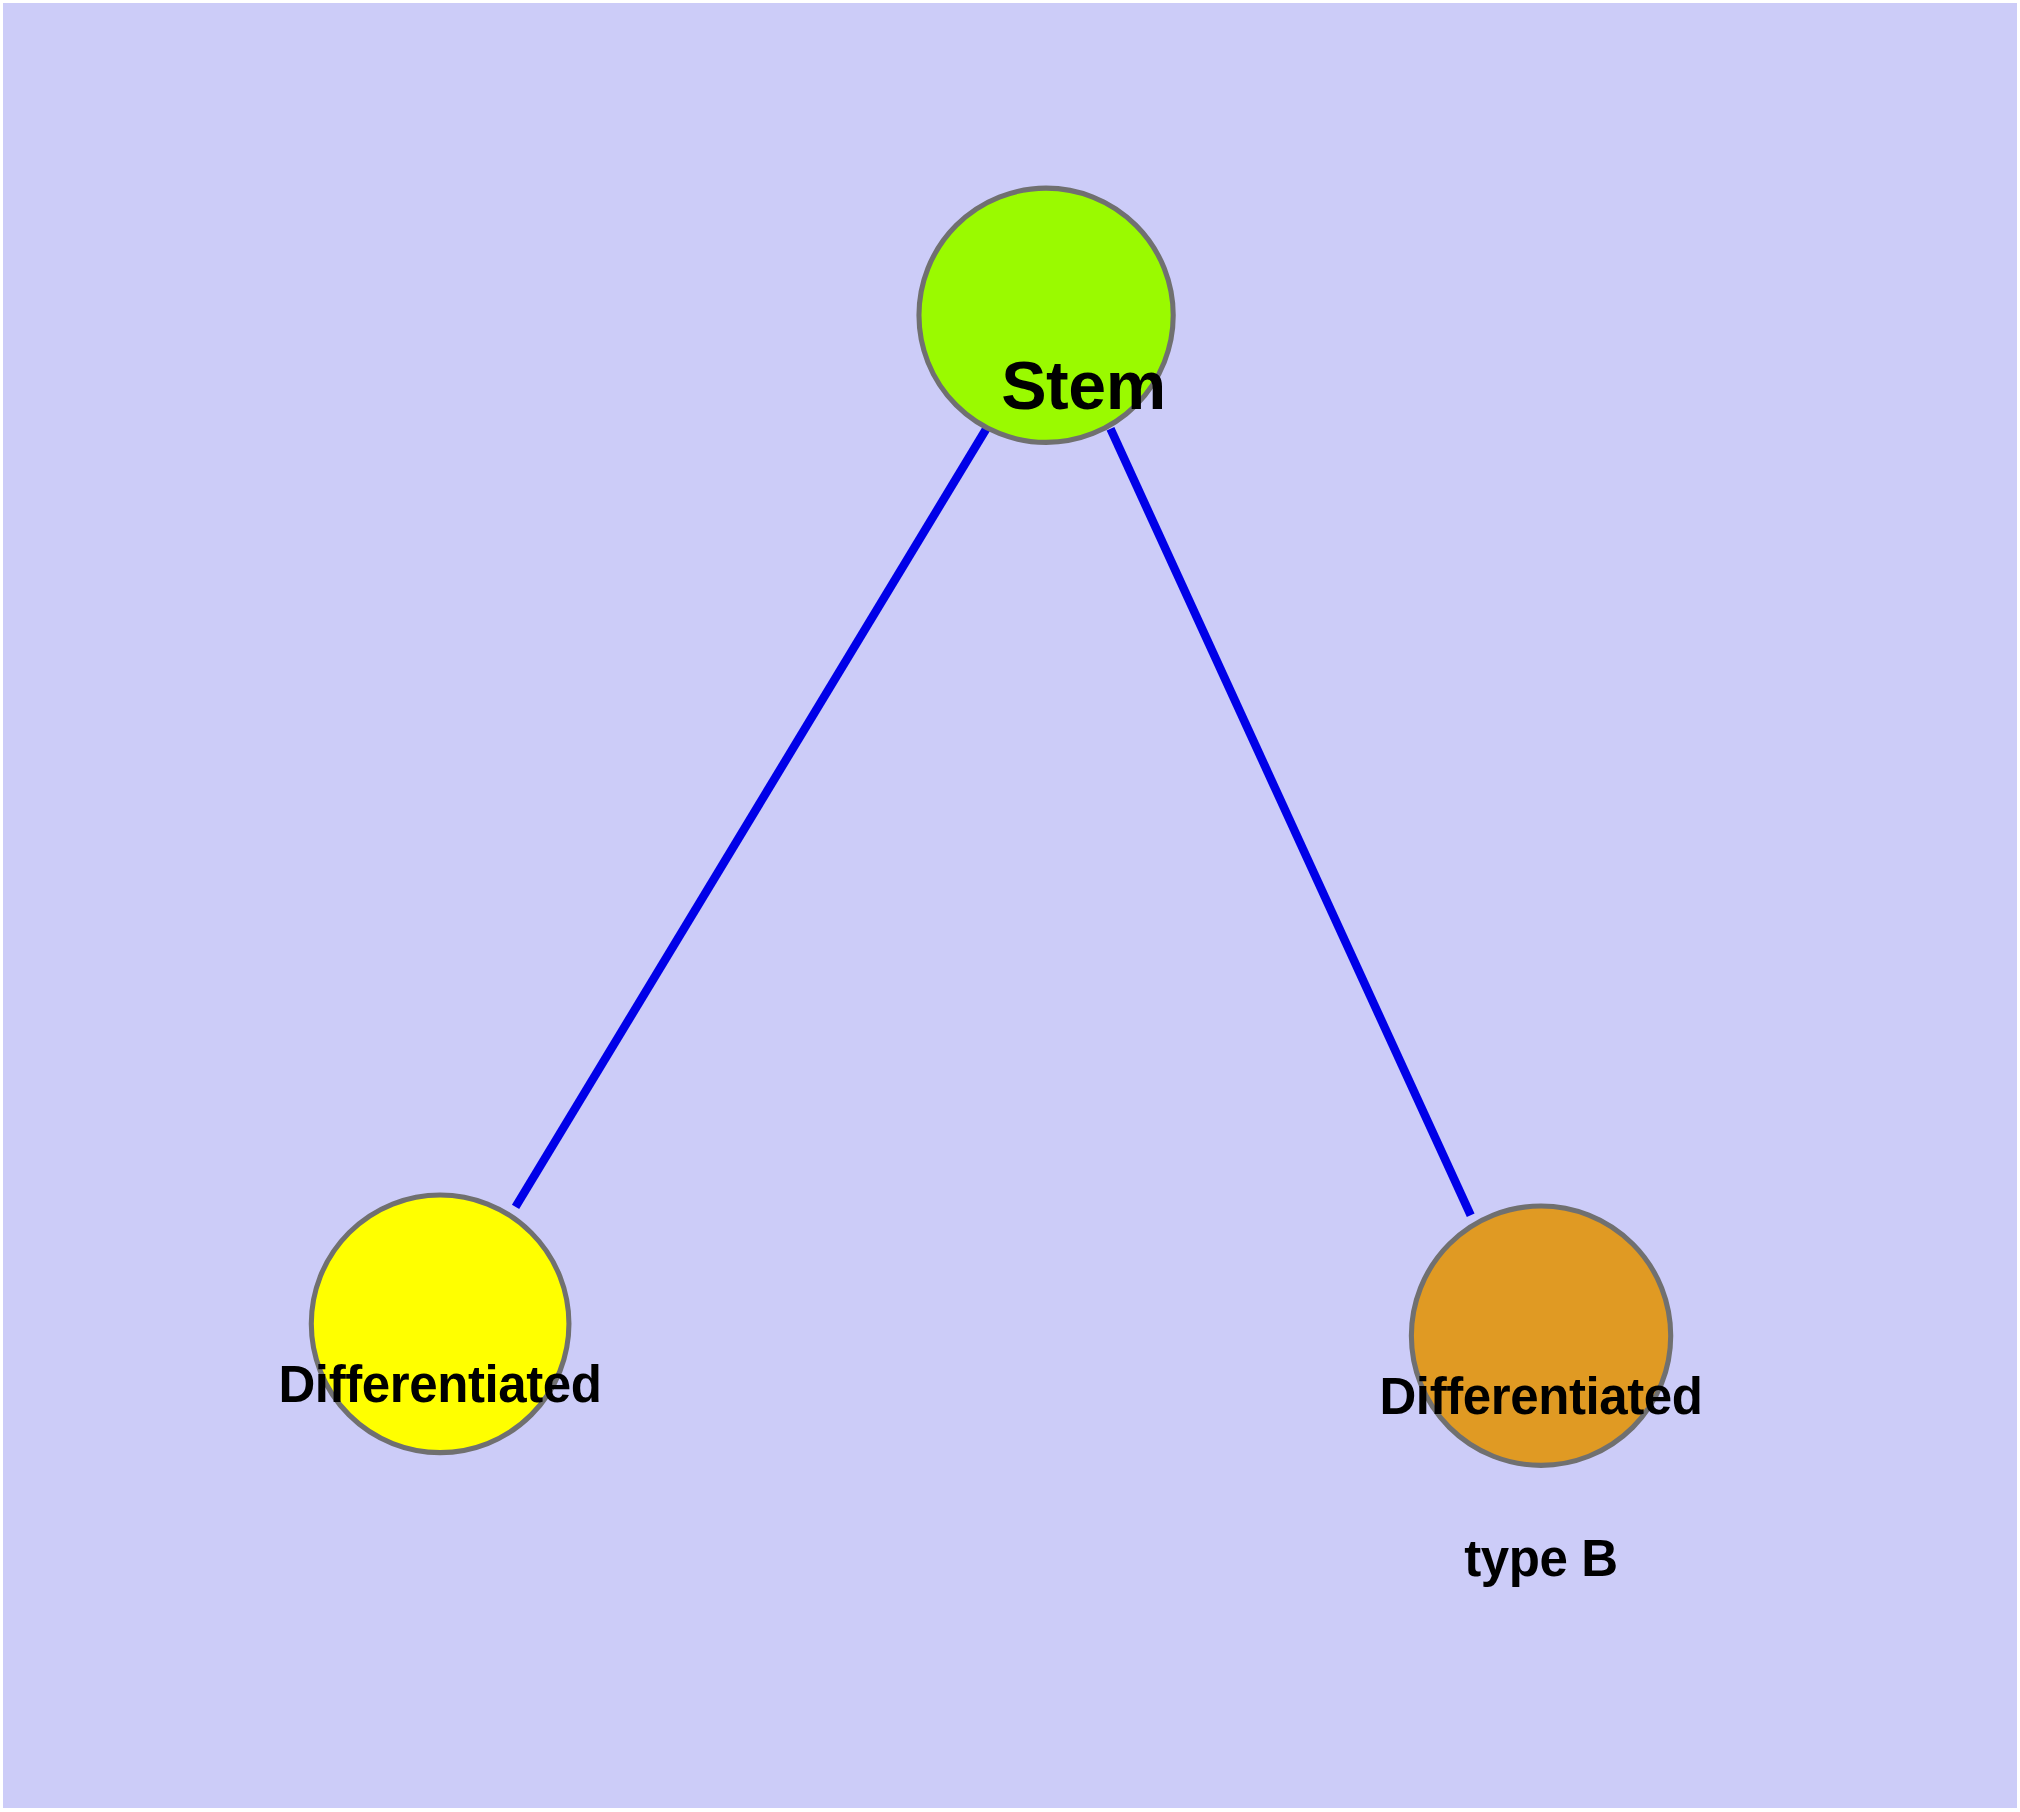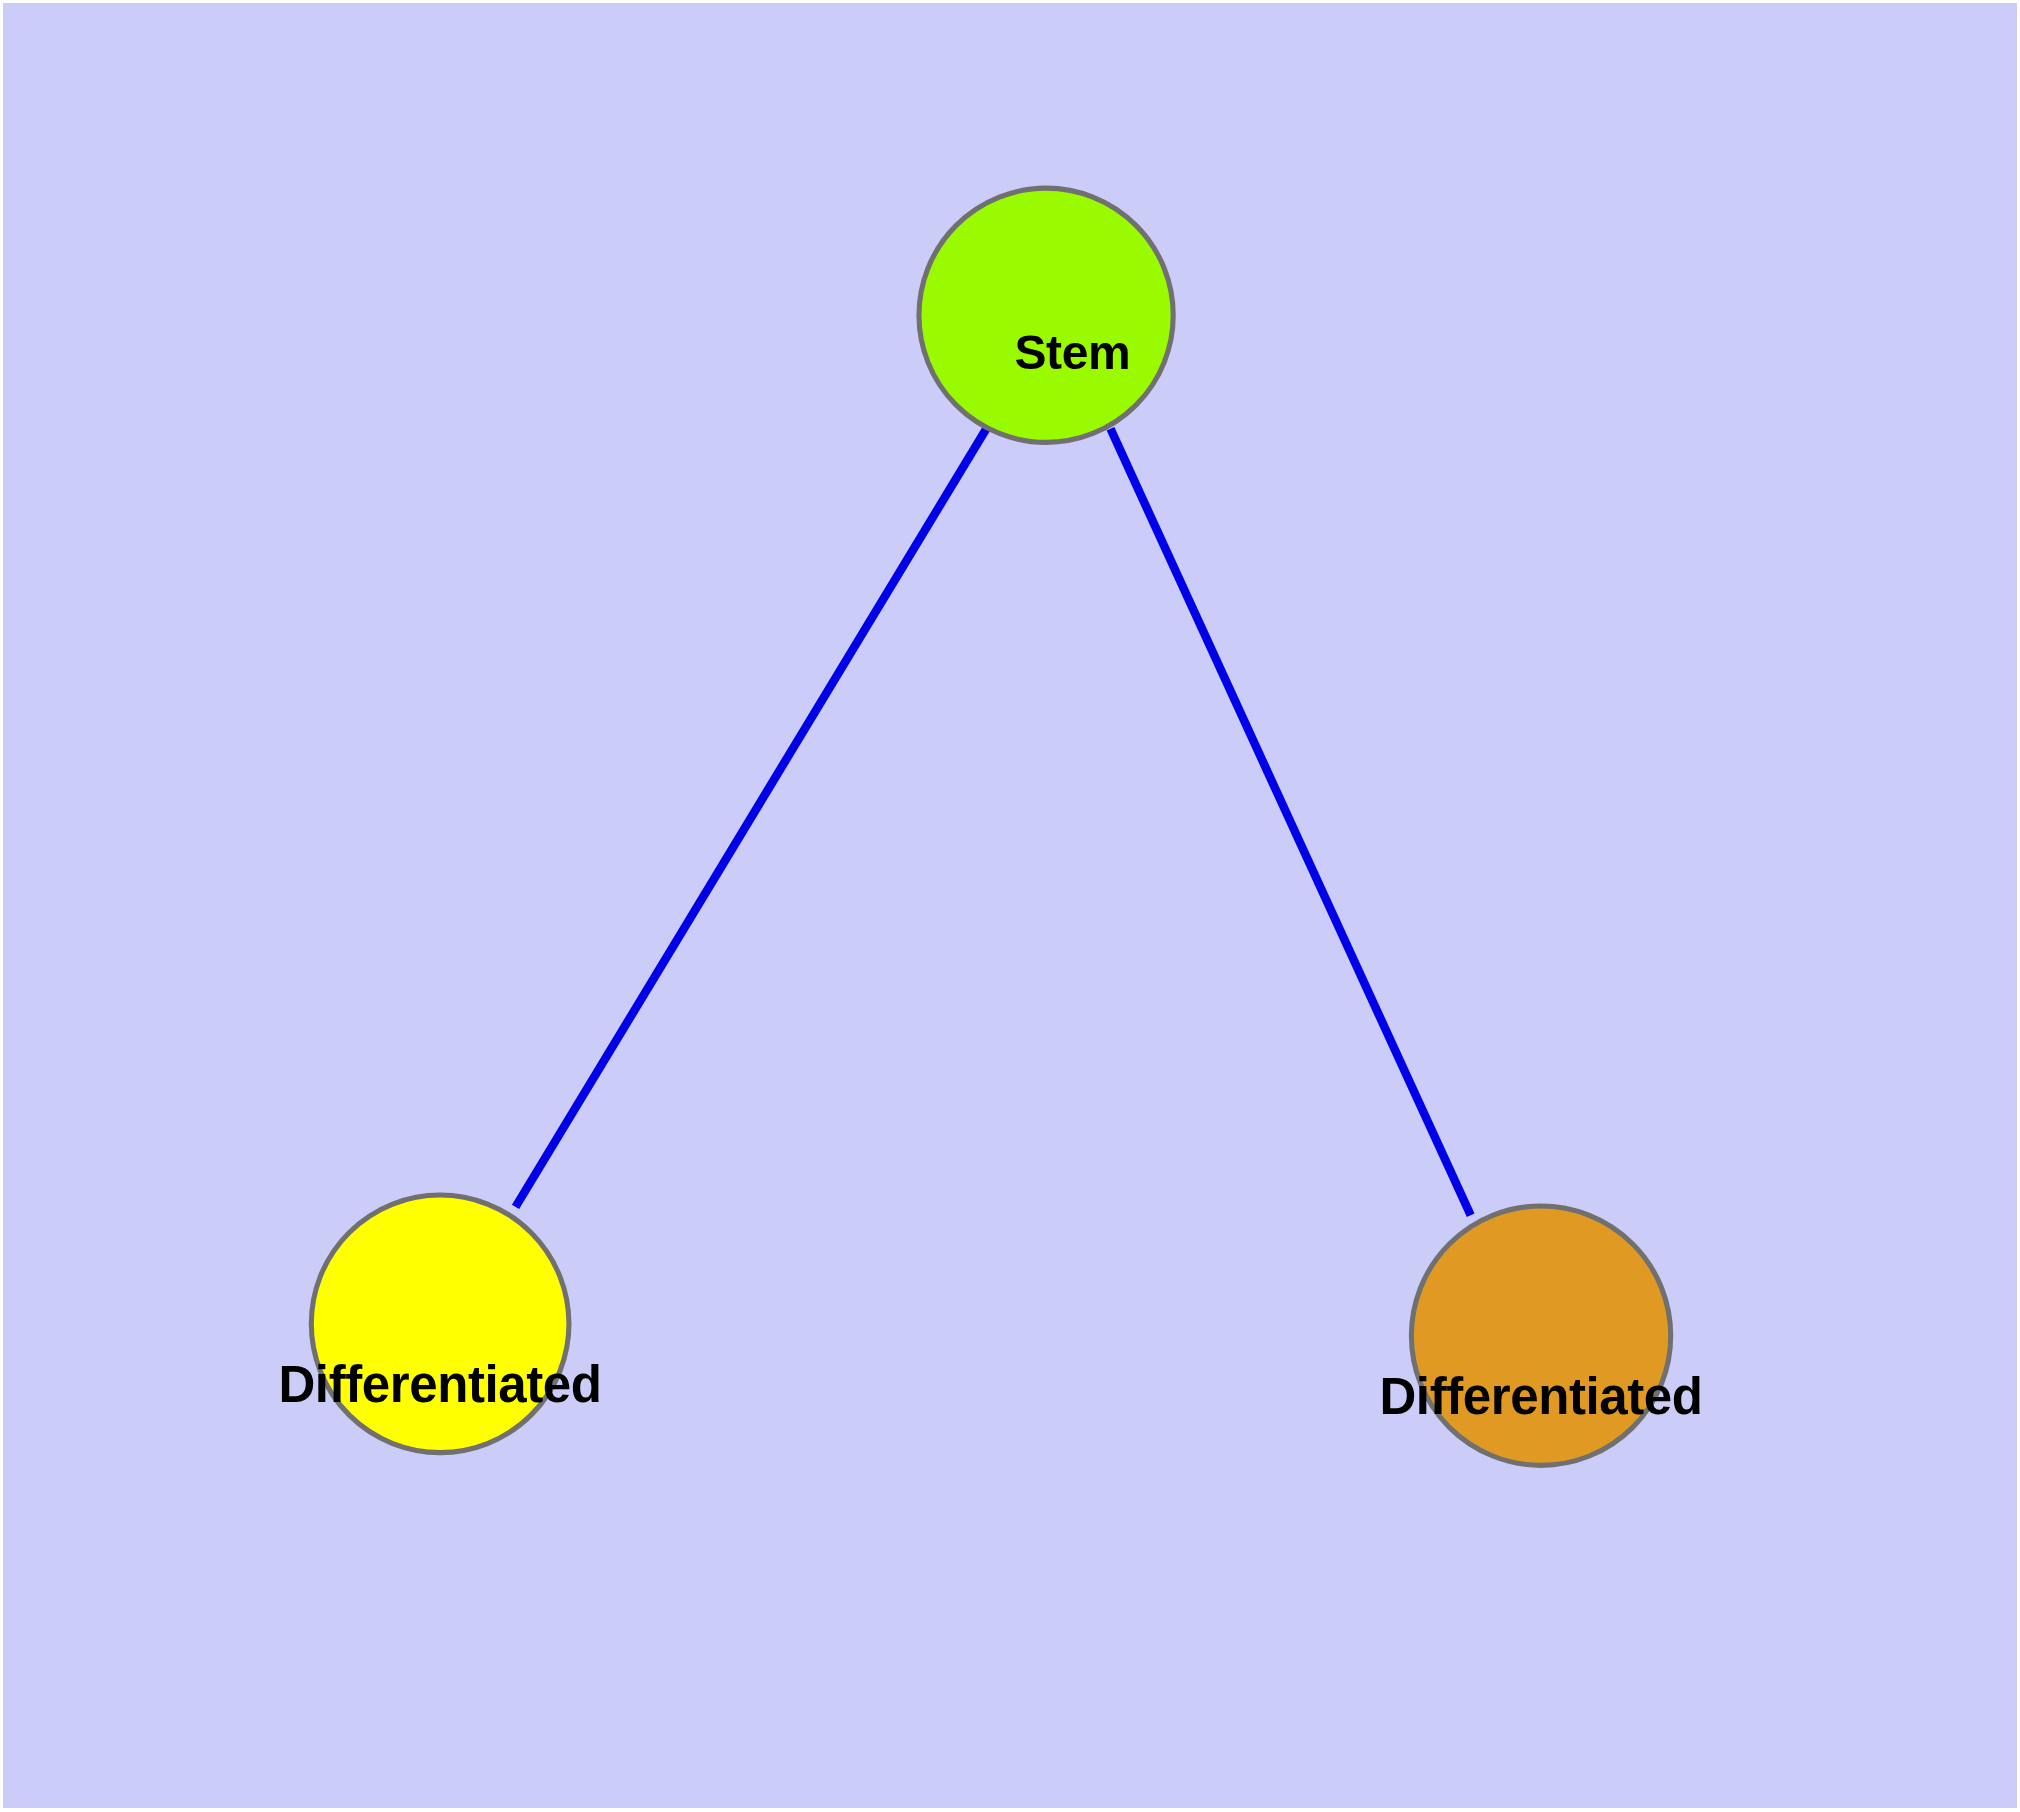--- a/index.html
+++ b/index.html
@@ -36,21 +36,21 @@
     color: #000000;
     font-family: "Liberation Sans", sans-serif;
     font-weight: bold;
     text-align: center;
     line-height: 1.06;
     white-space: pre;
     pointer-events: none;
     letter-spacing: -0.4px;
   }
   .label-stem {
-    font-size: 48px;
+    font-size: 68px;
   }
   .label-diff {
     font-size: 51px;
   }
 </style>
 </head>
 <body>
 
 <div id="stage">
 
@@ -69,16 +69,17 @@
   <div class="node-label label-stem" style="left:792px; top:277px; width:509px;">
     <span>Stem</span>
   </div>
 
   <div class="node-label label-diff" style="left:101px; top:1250px; width:678px;">
     <div>Differentiated</div>
   </div>
 
   <div class="node-label label-diff" style="left:1202px; top:1262px; width:678px;">
     <div>Differentiated</div>
+    <div>type B</div>
   </div>
 
 </div>
 
 
 </body></html>

